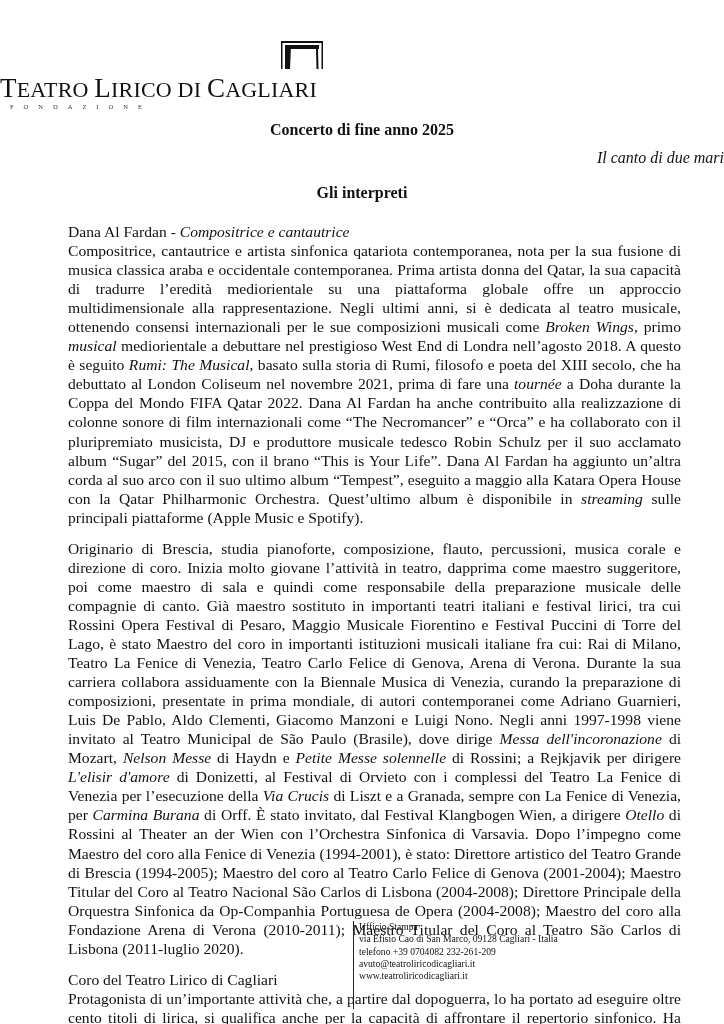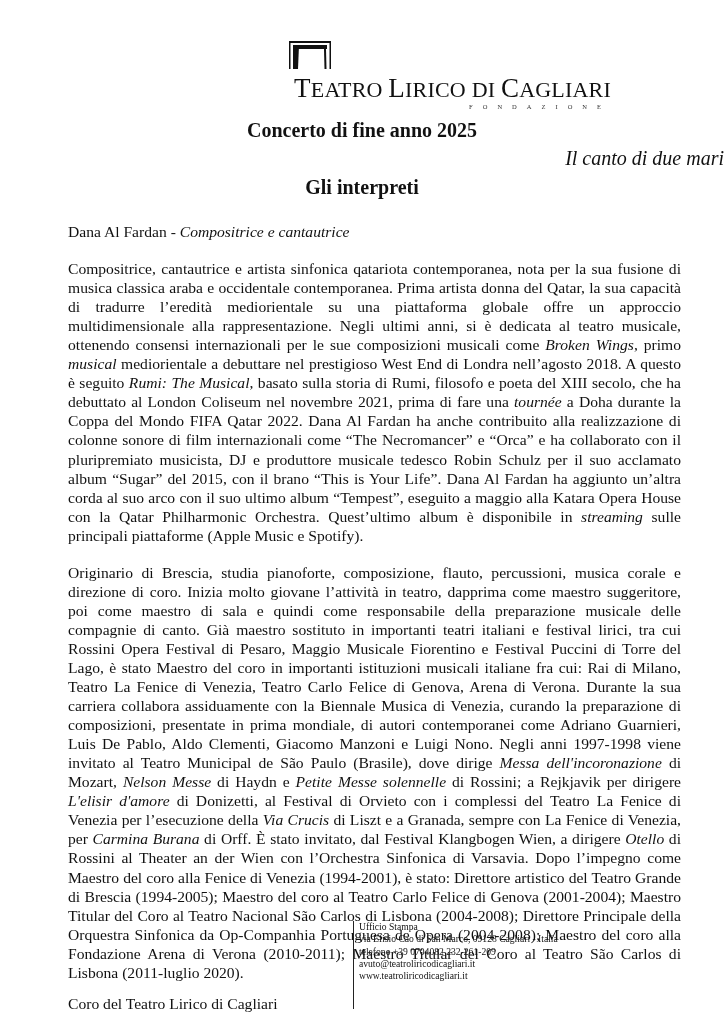--- a/index.html
+++ b/index.html
@@ -1,33 +1,33 @@
 <!DOCTYPE html>
 <html><head>
 <meta charset="utf-8">
 <style>
   html, body { margin: 0; padding: 0; background: #ffffff; }
   body { width: 724px; height: 1024px; position: relative; overflow: hidden; color: #111; font-family: "Liberation Serif", "DejaVu Serif", serif; }
-  .logo { position: absolute; top: 40px; left: 8px; width: 603px; text-align: right; }
+  .logo { position: absolute; top: 40px; left: 0; width: 603px; text-align: left; }
   .logo-mark { display: block; margin: 0 auto; width: 44px; height: 30px; }
   .logo-title { font-family: "Liberation Serif", serif; font-size: 22px; letter-spacing: 0.2px; margin-top: 6px; line-height: 24px; color: #111; font-variant: small-caps; }
   .logo-title .cap { font-size: 27px; }
   .logo-sub { font-size: 6.5px; letter-spacing: 10px; margin-top: 1px; margin-left: 10px; color: #333; }
 
-  .headings { position: absolute; top: 121px; left: 0; width: 724px; text-align: center; font-size: 20px; line-height: 18px; }
+  .headings { position: absolute; top: 121px; left: 0; width: 724px; text-align: center; font-size: 16px; line-height: 18px; }
   .headings .b { font-weight: bold; }
   .headings .i { font-style: italic; text-align: right; }
   .h-concert { margin-bottom: 10px; }
-  .h-interpreti { margin-top: 11px; }
+  .h-interpreti { margin-top: 17px; }
 
   .content { position: absolute; top: 222px; left: 68px; width: 613px; font-size: 15.6px; line-height: 19.05px; }
   .section { margin-bottom: 12px; }
   .sec-head { font-weight: normal; }
   .sec-head .role { font-style: italic; }
-  .sec-body { text-align: justify; margin-top: 18px; }
+  .sec-body { text-align: justify; }
   .sec-body i { font-style: italic; }
 
   .footer { position: absolute; top: 921px; left: 353px; border-left: 1.5px solid #222; padding-left: 5px; height: 88px; font-size: 9.6px; line-height: 12.3px; color: #111; }
 </style>
 </head>
 <body>
 
 <div class="logo">
   <svg class="logo-mark" viewBox="0 0 44 30">
     <rect x="1" y="1" width="42" height="2" fill="#111"></rect>

